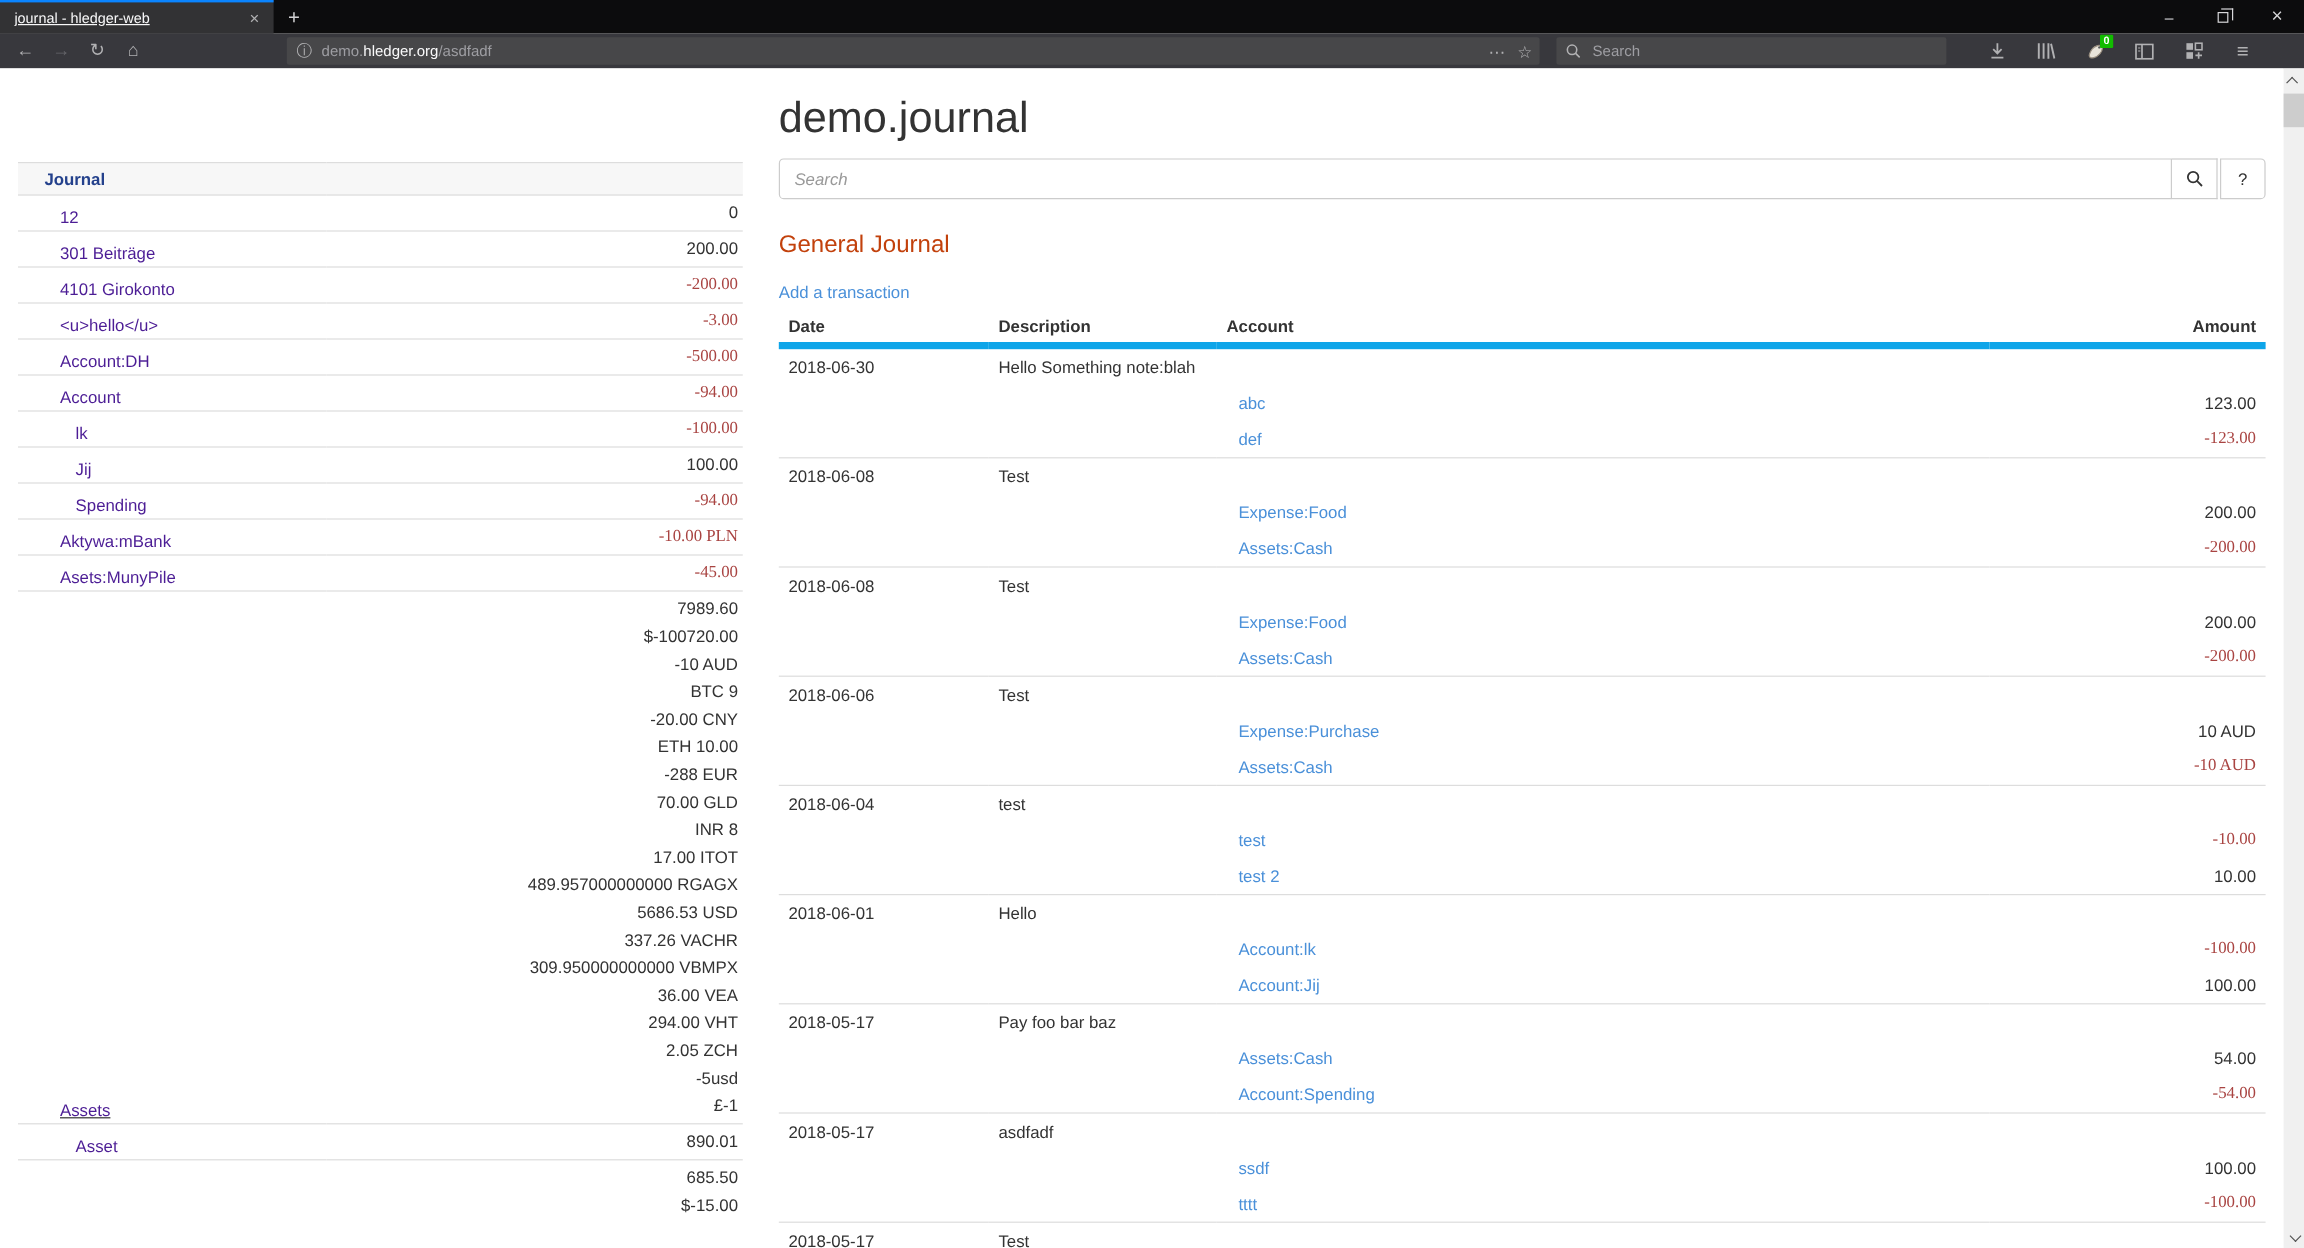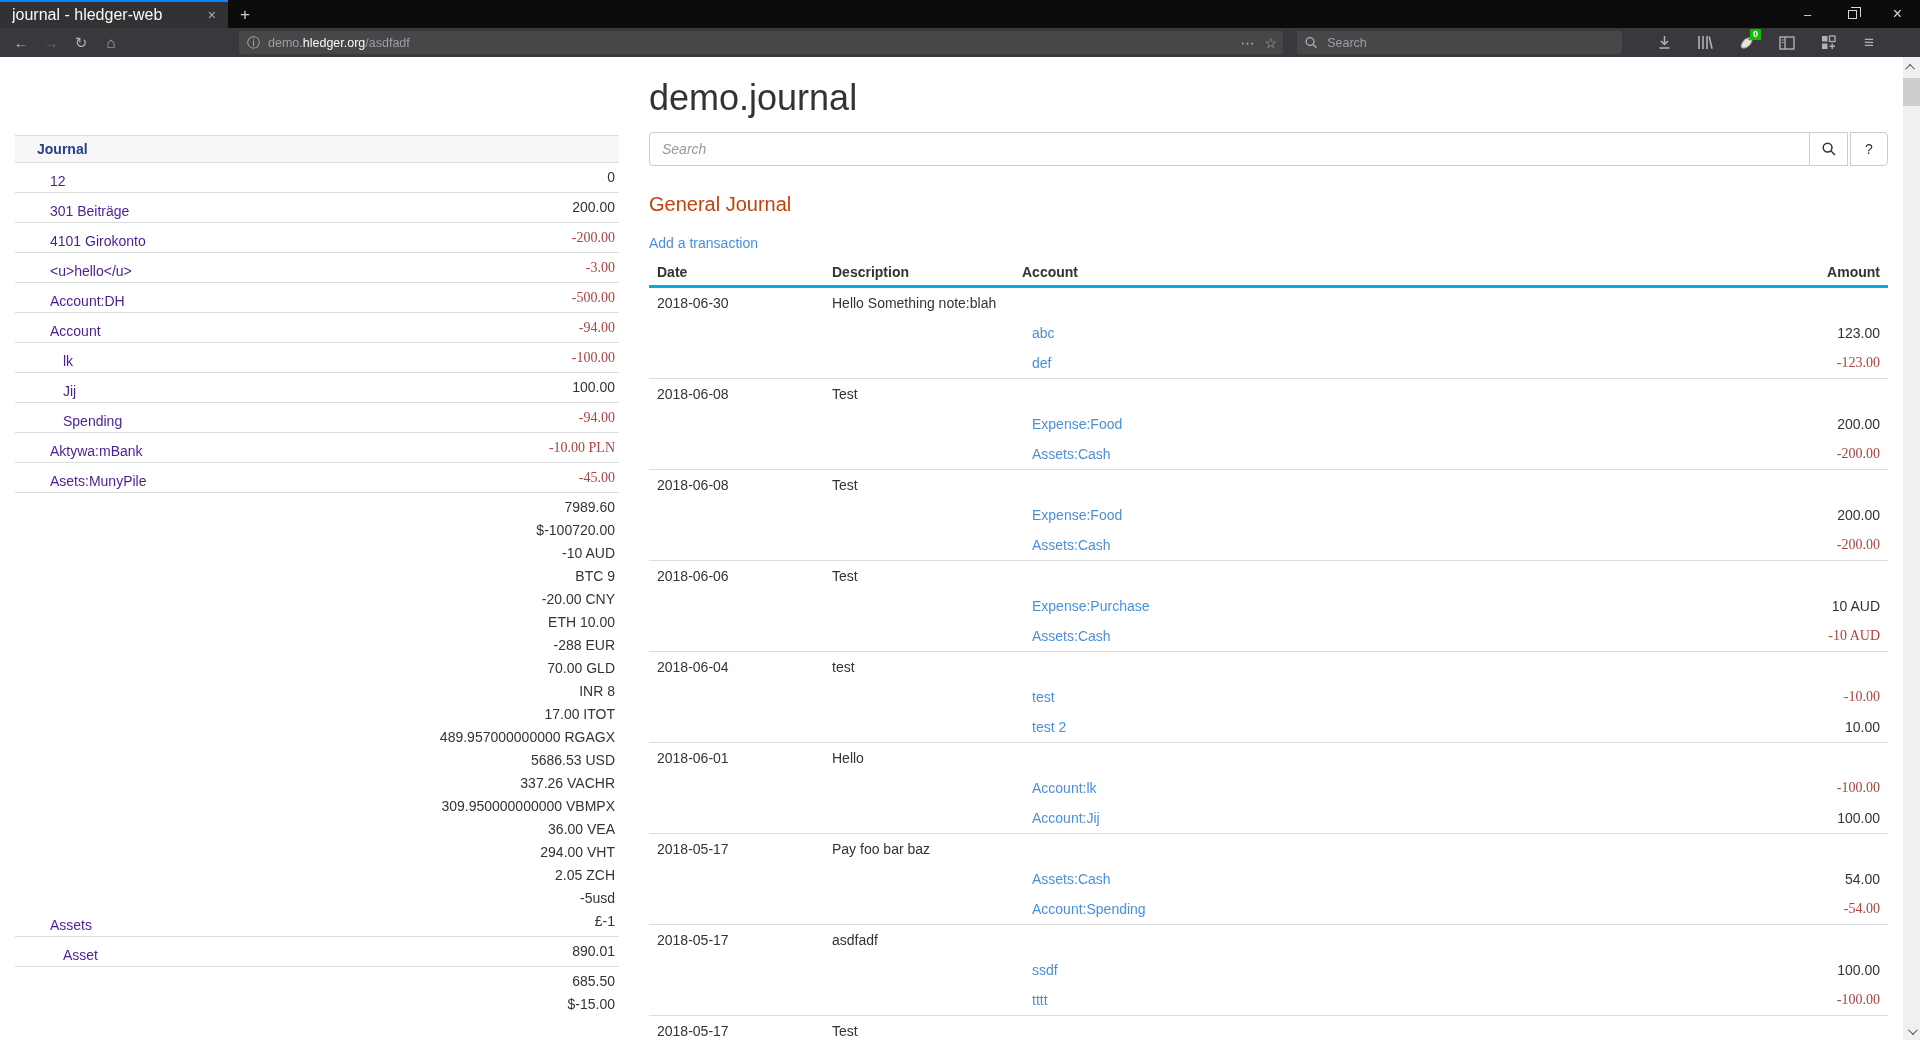--- a/index.html
+++ b/index.html
@@ -6,21 +6,21 @@
   html,body { margin:0; padding:0; }
   body {
     width:1920px; height:1040px; overflow:hidden;
     font-family:"Liberation Sans", sans-serif;
     background:#fff; position:relative;
   }
 
   
   .titlebar { position:absolute; left:0; top:0; width:1920px; height:28px; background:#0c0c0d; display:flex; align-items:stretch; }
   .tab { width:228px; background:#323234; border-top:2px solid #0a84ff; display:flex; align-items:center; padding:0 8px 0 12px; }
-  .tab-title { color:#f9f9fa; font-size:16px; flex:1; white-space:nowrap; overflow:hidden; }
+  .tab-title { color:#f9f9fa; font-size:12px; flex:1; white-space:nowrap; overflow:hidden;text-decoration:underline; }
   .tab-close { color:#b1b1b3; font-size:14px; padding:0 4px; cursor:default; }
   .newtab { color:#d0d0d2; font-size:17px; padding:1px 12px 0 12px; display:flex; align-items:center; }
   .win-controls { margin-left:auto; display:flex; }
   .win-btn { width:45px; display:flex; align-items:center; justify-content:center; color:#d8d8da; font-size:13px; }
   .restore-box { width:9px; height:9px; border:1px solid #d8d8da; position:relative; background:#0c0c0d; }
   .restore-box::before { content:""; position:absolute; left:2px; top:-4px; width:9px; height:9px; border:1px solid #d8d8da; border-left:none; border-bottom:none; }
 
   .navbar { position:absolute; left:0; top:28px; width:1920px; height:29px; background:#38383d; display:flex; align-items:center; }
   .nav-icons { display:flex; align-items:center; padding-left:6px; }
   .nav-ic { width:30px; text-align:center; color:#b1b1b3; font-size:15px; line-height:29px; }
@@ -70,21 +70,21 @@
   .col-main h1 { font-size:36px; font-weight:500; margin:21px 0 10px 0; color:#333; line-height:40px; }
   .search-form { display:flex; width:100%; margin:14px 0 0 0; }
   .search-form input { flex:1; height:34px; border:1px solid #ccc; border-radius:4px 0 0 4px; padding:6px 12px; font-size:14px; font-style:italic; color:#555; outline:none; font-family:"Liberation Sans",sans-serif; }
   .search-form input::placeholder { color:#999; font-style:italic; }
   .btn-addon { height:34px; width:38px; background:#fff; border:1px solid #ccc; border-left:none; display:flex; align-items:center; justify-content:center; font-size:14px; color:#333; }
   .btn-addon.last { border-radius:0 4px 4px 0; margin-left:2px; border-left:1px solid #ccc; }
   .col-main h2 { font-size:20px; font-weight:500; margin:20px 0 10px 0; color:#c2410c; line-height:37px; }
   .add-link { color:#4a90d9; text-decoration:none; font-size:14px; display:inline-block; margin:2px 0 8px 0; }
 
   .journal-table { width:100%; border-collapse:collapse; font-size:14px; }
-  .journal-table th { text-align:left; font-weight:bold; padding:5px 8px; border-bottom:3px solid #0ea5e9; }
+  .journal-table th { text-align:left; font-weight:bold; padding:5px 8px; border-bottom:6px solid #0ea5e9; }
   .journal-table th.amt { text-align:right; }
   .journal-table col.c-date { width:175px; }
   .journal-table col.c-desc { width:190px; }
   .journal-table col.c-amt  { width:230px; }
   .journal-table tbody { border-top:1px solid #ddd; }
   .journal-table td { padding:5px 8px; line-height:20px; vertical-align:top; }
   .journal-table td.amt { text-align:right; white-space:nowrap; }
   .journal-table td.acct-cell { padding-left:18px; }
   .journal-table a { color:#4a90d9; text-decoration:none; }
 </style>
@@ -253,21 +253,21 @@
   </tr>
 
   <tr>
     <td class="acct" style="padding-left: 35px;"><a href="#">Asets:MunyPile</a></td>
     <td class="amts">
                 <div class="neg">-45.00</div>
               </td>
   </tr>
 
   <tr>
-    <td class="acct" style="padding-left: 35px;"><a href="#">Assets</a></td>
+    <td class="acct" style="padding-left: 35px; text-decoration: underline;"><a href="#">Assets</a></td>
     <td class="amts">
                 <div>7989.60</div>
                 <div>$-100720.00</div>
                 <div>-10 AUD</div>
                 <div>BTC 9</div>
                 <div>-20.00 CNY</div>
                 <div>ETH 10.00</div>
                 <div>-288 EUR</div>
                 <div>70.00 GLD</div>
                 <div>INR 8</div>

